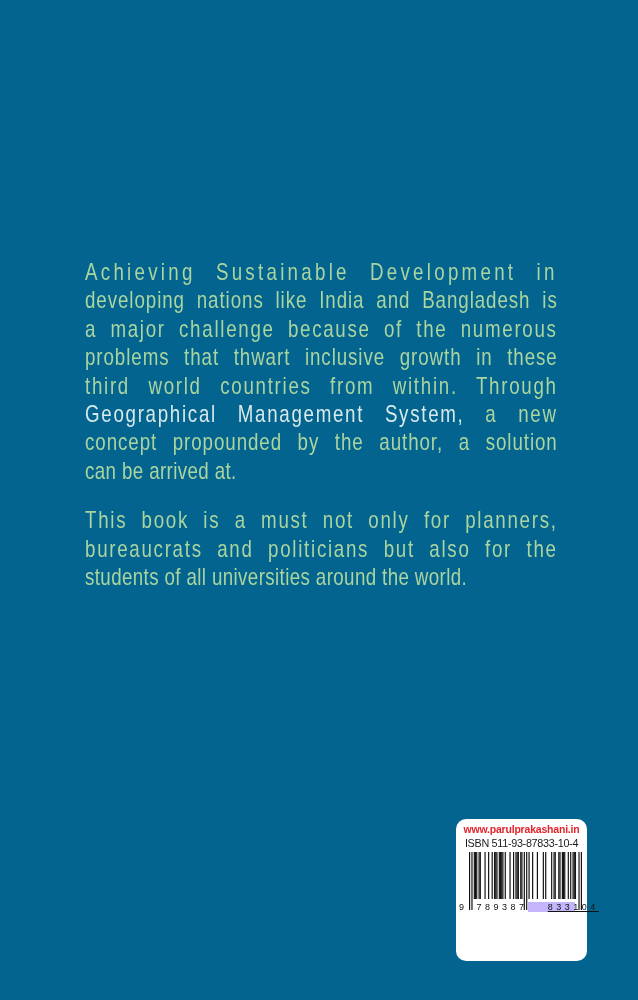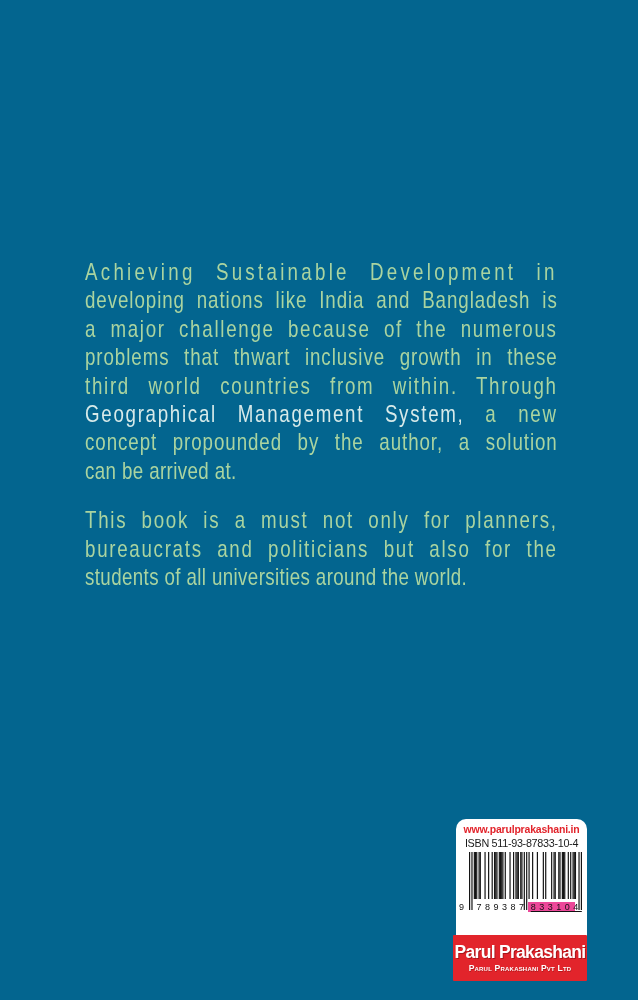--- a/index.html
+++ b/index.html
@@ -53,21 +53,21 @@
   }
   .bars svg{position:absolute;left:0;top:0;width:100%;height:100%;}
   .bdigits{
     position:absolute;left:0;right:0;bottom:-2px;height:11px;
     font-size:9px;color:#111;font-family:"Liberation Sans",sans-serif;
   }
   .bdigits .d0{position:absolute;left:-10px;bottom:0;}
   .bdigits .g1{position:absolute;left:4%;width:42%;bottom:0;text-align:right;
     background:#fff;letter-spacing:3.5px;padding-left:3px;}
   .bdigits .g2{position:absolute;left:52%;width:42%;bottom:0;text-align:center;
-    background:#ec4899;letter-spacing:3.5px;padding-left:3px;text-decoration:underline;}
+    background:#c4b5fd;letter-spacing:3.5px;padding-left:20px;text-decoration:underline;}
 
   
   .logo-box{
     position:absolute;left:453px;top:896px;width:134px;height:46px;
     background:var(--red);border-radius:1px;
     display:flex;flex-direction:column;align-items:center;justify-content:center;
     color:#ffffff;text-align:center;
   }
   .logo-name{
     font-size:17.5px;font-weight:bold;letter-spacing:-0.7px;line-height:18px;
@@ -157,18 +157,14 @@
           <rect x="94" y="0" width="1" height="58" fill="#141414"></rect>
         </svg>
       <div class="bdigits">
         <span class="d0">9</span>
         <span class="g1">789387</span>
         <span class="g2">833104</span>
       </div>
     </div>
   </div>
 
-  <div class="logo-box">
-    <div class="logo-name">Parul Prakashani</div>
-    <div class="logo-sub">Parul Prakashani Pvt Ltd</div>
-  </div>
 
 </div>
 
 </body></html>

